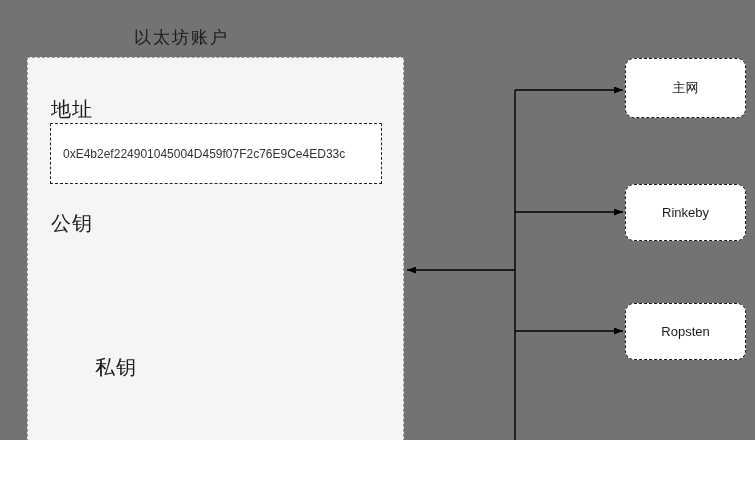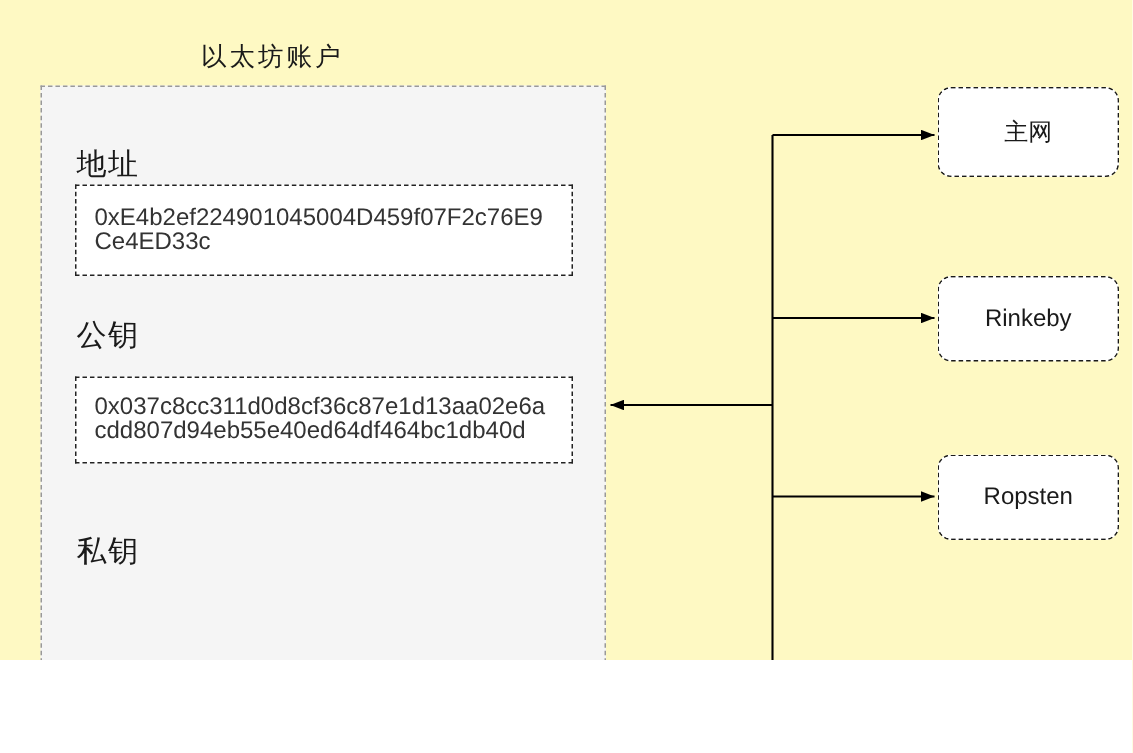--- a/index.html
+++ b/index.html
@@ -1,20 +1,20 @@
 <!DOCTYPE html>
 <html><head>
 <meta charset="utf-8">
 <style>
   html, body { margin: 0; padding: 0; background: #ffffff; }
   .canvas {
     position: relative;
     width: 755px;
     height: 440px;
-    background: #fef9c3;
+    background: #737373;
     font-family: "Liberation Sans", sans-serif;
     color: #1a1a1a;
     overflow: hidden;
   }
   .account-title {
     position: absolute;
     left: 134px;
     top: 26px;
     font-size: 17px;
     letter-spacing: 2px;
@@ -33,53 +33,53 @@
   }
   .field-label {
     position: absolute;
     left: 23px;
     font-size: 20px;
     letter-spacing: 1px;
     color: #1a1a1a;
   }
   .field-label.lbl-0 { top: 38px; }
   .field-label.lbl-1 { top: 152px; }
-  .field-label.lbl-2 { top: 296px; }
+  .field-label.lbl-2 { top: 296px; margin-left: 44px; }
   .value-box {
     position: absolute;
     left: 22px;
     width: 332px;
     box-sizing: border-box;
     background: #ffffff;
     border: 1px dashed #222222;
     display: flex;
     align-items: center;
     padding: 0 12px;
   }
   .value-box.box-0 { top: 65px;  height: 61px; }
   .value-box.box-1 { top: 193px; height: 58px; }
   .value-box.box-2 { top: 322px; height: 59px; }
   .value-text {
-    font-size: 16px;
+    font-size: 12px;
     line-height: 16px;
     color: #333333;
     word-break: break-all;
   }
   .network-node {
     position: absolute;
     left: 625px;
     width: 121px;
     box-sizing: border-box;
     background: #ffffff;
     border: 1px dashed #1a1a1a;
     border-radius: 9px;
     display: flex;
     align-items: center;
     justify-content: center;
-    font-size: 16px;
+    font-size: 13px;
     color: #1a1a1a;
   }
   .network-node.node-0 { top: 58px;  height: 60px; }
   .network-node.node-1 { top: 184px; height: 57px; }
   .network-node.node-2 { top: 303px; height: 57px; }
   .network-node.node-3 { top: 424px; height: 58px; margin-top: 28px; }
   .connector-layer {
     position: absolute;
     left: 0; top: 0;
     width: 755px;
@@ -95,23 +95,20 @@
   <div class="account-title">以太坊账户</div>
 
   <div class="account-box">
 
     <div class="field-label lbl-0">地址</div>
     <div class="value-box box-0">
       <span class="value-text">0xE4b2ef224901045004D459f07F2c76E9Ce4ED33c</span>
     </div>
 
     <div class="field-label lbl-1">公钥</div>
-    <div class="value-box box-1">
-      <span class="value-text">0x037c8cc311d0d8cf36c87e1d13aa02e6acdd807d94eb55e40ed64df464bc1db40d</span>
-    </div>
 
     <div class="field-label lbl-2">私钥</div>
 
   </div>
 
   <div class="network-node node-0">
     <span>主网</span>
   </div>
   <div class="network-node node-2">
     <span>Ropsten</span>

